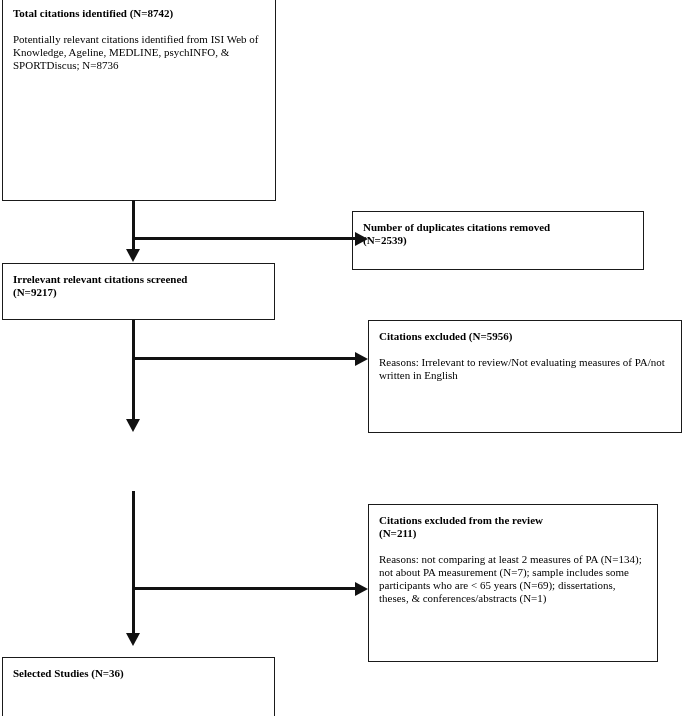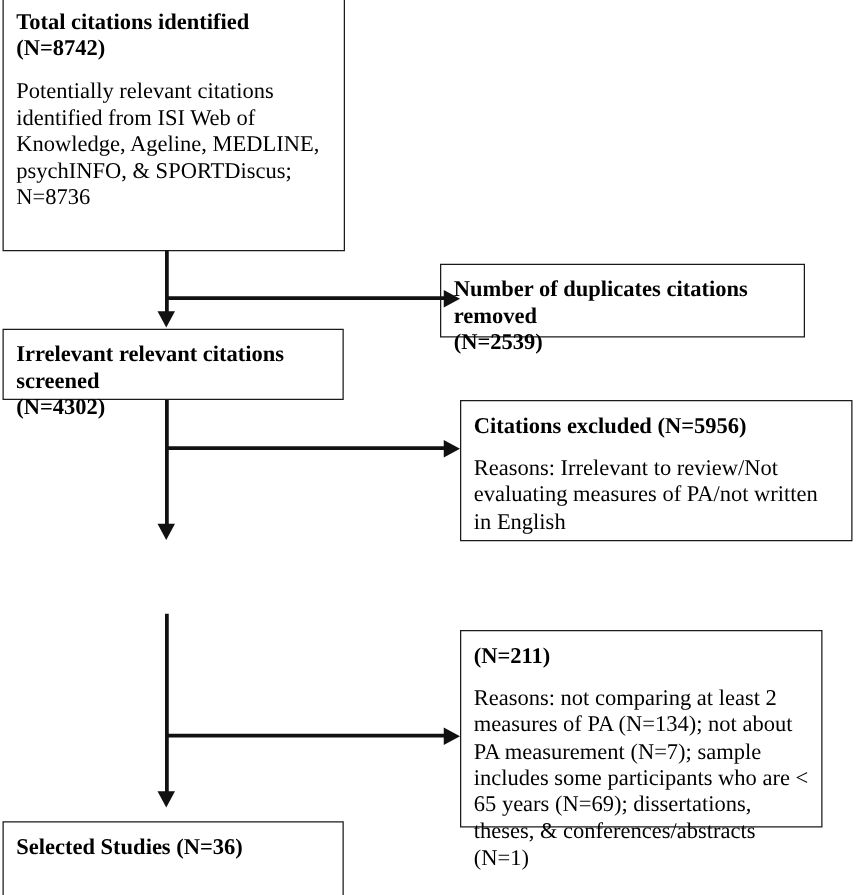--- a/index.html
+++ b/index.html
@@ -22,21 +22,21 @@
   .node {
     position: absolute;
     box-sizing: border-box;
     border: 1.6px solid #1a1a1a;
     background: #ffffff;
     padding: 9px 10px 8px 10px;
     line-height: 1.18;
   }
   .node p {
     margin: 0;
-    font-size: 18px;
+    font-size: 11px;
   }
   .node p.bold {
     font-weight: bold;
   }
   .node p.gap {
     margin-top: 13px;
   }
   .node p.tight {
     margin-top: 0;
   }
@@ -103,30 +103,31 @@
     <p class="gap">Potentially relevant citations identified from ISI Web of Knowledge, Ageline, MEDLINE, psychINFO, &amp; SPORTDiscus; N=8736</p>
   </div>
 
   <div class="node" id="box-duplicates">
     <p class="bold">Number of duplicates citations removed</p>
     <p class="bold tight">(N=2539)</p>
   </div>
 
   <div class="node" id="box-screened">
     <p class="bold">Irrelevant relevant citations screened</p>
-    <p class="bold tight">(N=4302)</p>
+    <p class="bold tight">(N=9217)</p>
   </div>
 
   <div class="node" id="box-excluded-1">
     <p class="bold">Citations excluded (N=5956)</p>
     <p class="gap">Reasons: Irrelevant to review/Not evaluating measures of PA/not written in English</p>
   </div>
 
 
   <div class="node" id="box-excluded-2">
+    <p class="bold">Citations excluded from the review</p>
     <p class="bold tight">(N=211)</p>
     <p class="gap">Reasons: not comparing at least 2 measures of PA (N=134); not about PA measurement (N=7); sample includes some participants who are &lt; 65 years (N=69); dissertations, theses, &amp; conferences/abstracts (N=1)</p>
   </div>
 
   <div class="node" id="box-selected">
     <p class="bold">Selected Studies (N=36)</p>
   </div>
 
   <div class="vline" id="v1"></div>
   <div class="arrow-down" id="a1"></div>

